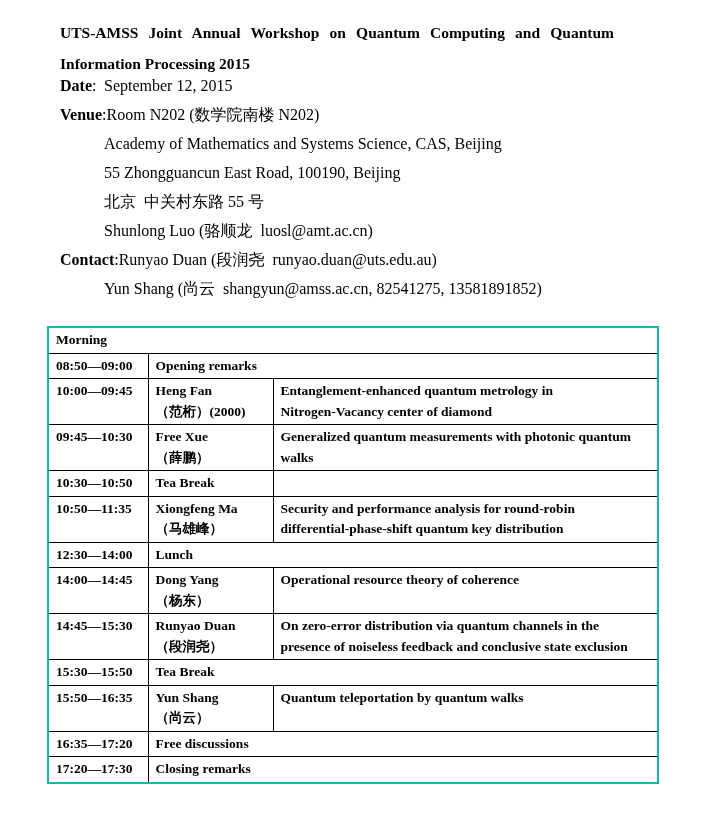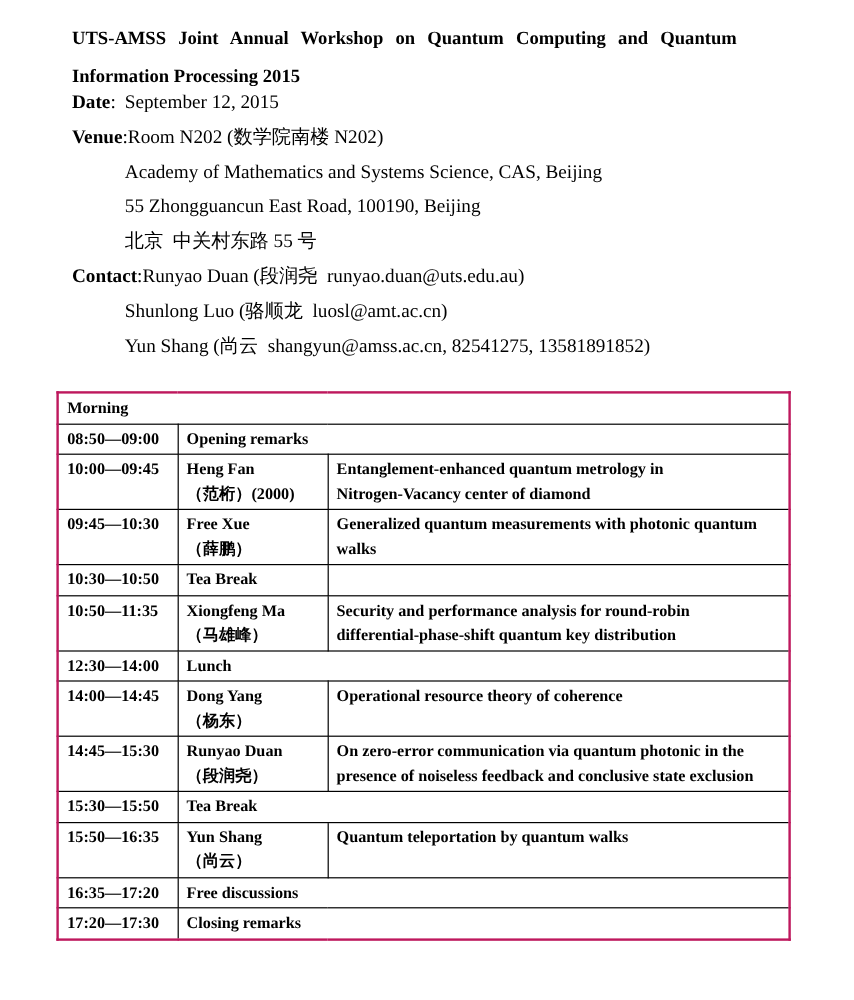--- a/index.html
+++ b/index.html
@@ -19,21 +19,21 @@
 
   .info-block { position: absolute; left: 60px; top: 71px; width: 612px; font-size: 16px; }
   .info-line { display: flex; align-items: baseline; height: 29px; line-height: 29px; }
   .info-label { flex: 0 0 auto; min-width: 44px; white-space: pre; }
   .info-label .lbl { font-weight: 700; }
   .info-value { white-space: pre; }
 
   table.schedule {
     position: absolute; left: 47px; top: 326px; width: 610px;
     border-collapse: collapse; table-layout: fixed;
-    font-size: 13.5px; border: 2px solid #be185d;
+    font-size: 13.5px; border: 2px solid #14b8a6;
   }
   table.schedule td {
     border: 1px solid #000; padding: 2px 7px;
     vertical-align: top; overflow: hidden;
   }
   .cell-line { line-height: 20.5px; white-space: pre-wrap; font-weight: bold; }
   .bold { font-weight: 700; }
 </style>
 </head>
 <body>
@@ -60,26 +60,26 @@
       </div>
       <div class="info-line">
         <span class="info-label"></span>
         <span class="info-value">55 Zhongguancun East Road, 100190, Beijing</span>
       </div>
       <div class="info-line">
         <span class="info-label"></span>
         <span class="info-value">北京  中关村东路 55 号</span>
       </div>
       <div class="info-line">
+        <span class="info-label"></span>
+        <span class="info-value">Shunlong Luo (骆顺龙  luosl@amt.ac.cn)</span>
+      </div>
+      <div class="info-line">
         <span class="info-label"><span class="lbl">Contact</span><span>:</span></span>
         <span class="info-value">Runyao Duan (段润尧  runyao.duan@uts.edu.au)</span>
-      </div>
-      <div class="info-line">
-        <span class="info-label"></span>
-        <span class="info-value">Shunlong Luo (骆顺龙  luosl@amt.ac.cn)</span>
       </div>
       <div class="info-line">
         <span class="info-label"></span>
         <span class="info-value">Yun Shang (尚云  shangyun@amss.ac.cn, 82541275, 13581891852)</span>
       </div>
     </div>
 
   <table class="schedule">
     <colgroup>
       <col style="width:100px">
@@ -170,21 +170,21 @@
         </tr>
         <tr>
           <td>
             <div class="cell-line">14:45—15:30</div>
           </td>
           <td>
             <div class="cell-line">Runyao Duan</div>
             <div class="cell-line">（段润尧）</div>
           </td>
           <td>
-            <div class="cell-line">On zero-error communication via quantum photonic in the</div>
+            <div class="cell-line">On zero-error distribution via quantum channels in the</div>
             <div class="cell-line">presence of noiseless feedback and conclusive state exclusion</div>
           </td>
         </tr>
         <tr>
           <td>
             <div class="cell-line">15:30—15:50</div>
           </td>
           <td colspan="2">
             <div class="cell-line bold">Tea Break</div>
           </td>

